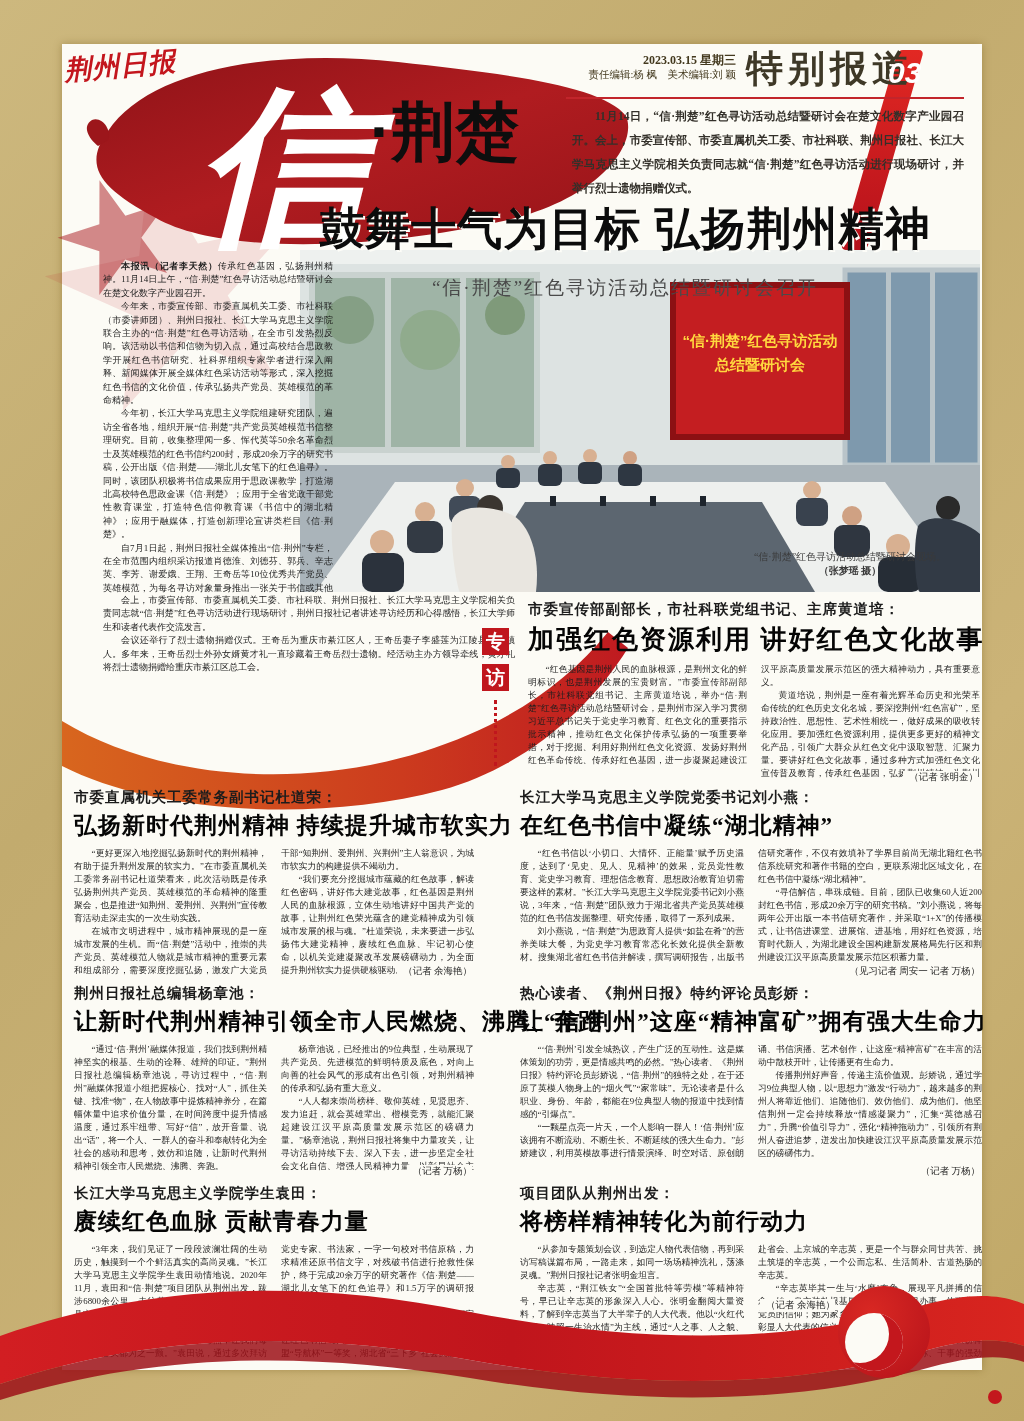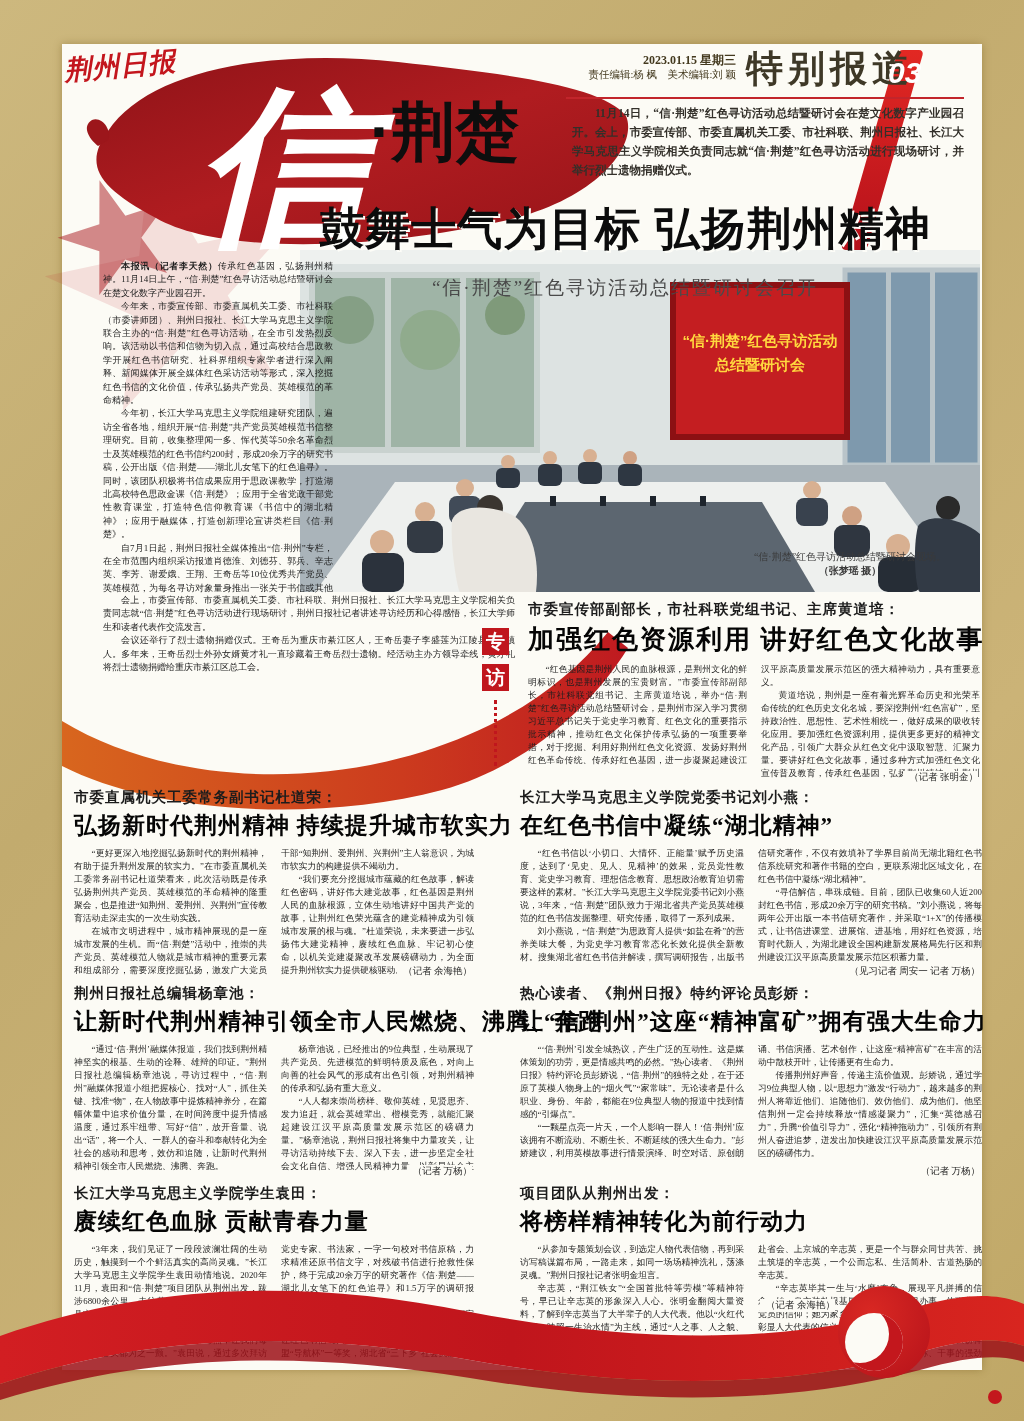--- a/index.html
+++ b/index.html
@@ -22,21 +22,21 @@
   .pageno{position:absolute;left:888px;top:56px;z-index:6;color:#fff;font-size:30px;font-weight:900;
           font-style:italic;font-family:"Liberation Sans",sans-serif;text-align:center;}
   .redline{position:absolute;left:566px;top:97px;width:398px;height:2px;background:#c2252b;z-index:4;}
   
   .star-outline{position:absolute;left:28px;top:120px;z-index:1;font-size:330px;line-height:1;
                 color:rgba(190,40,45,.13);transform:rotate(-12deg);}
   .star-fill{position:absolute;left:50px;top:160px;z-index:1;font-size:150px;line-height:1;
              color:rgba(168,22,27,.5);transform:rotate(-18deg);}
   .brush{position:absolute;left:78px;top:46px;width:565px;height:205px;z-index:2;}
   
-  .intro{position:absolute;left:572px;top:104px;width:392px;z-index:4;font-size:11.5px;line-height:19px;
+  .intro{position:absolute;left:572px;top:104px;width:392px;z-index:4;font-size:11.5px;line-height:24px;
          text-align:justify;color:#33302a;font-weight:600;}
   .intro p{margin:0;text-indent:2em;}
   .bigtitle{position:absolute;left:268px;top:169px;width:714px;z-index:4;text-align:center;font-size:45px;
             font-weight:900;color:#0c0c0c;font-family:"Liberation Sans",sans-serif;letter-spacing:1px;
             text-shadow:2px 2px 0 #fdfdf8;white-space:nowrap;}
   .subtitle{position:absolute;left:268px;top:227px;width:714px;z-index:4;text-align:center;font-size:19px;
             color:#4a4a4a;letter-spacing:2px;margin-top:48px;}
   
   .lead{z-index:3;position:absolute;font-size:9px;line-height:13.4px;text-align:justify;color:#1d1d1d;margin-left:29px;}
   .lead p{margin:0;text-indent:2em;}
@@ -77,21 +77,21 @@
 </head>
 <body>
 
 <div class="page">
   <div class="sheet"></div>
 
   <div class="masthead">荆州日报</div>
   <div class="slash"></div>
   <div class="hdr">
     <div class="hdr-meta">
-      <div class="hdr-date">2023.01.15 星期三</div>
+      <div class="hdr-date">2023.03.15 星期三</div>
       <div class="hdr-eds">责任编辑:杨 枫　美术编辑:刘 颖</div>
     </div>
     <div class="hdr-section">特别报道</div>
   </div>
   <div class="pageno">03</div>
   <div class="redline"></div>
 
   <div class="star-outline">★</div>
   <div class="star-fill">★</div>
   <svg class="brush" viewBox="0 0 565 205">

